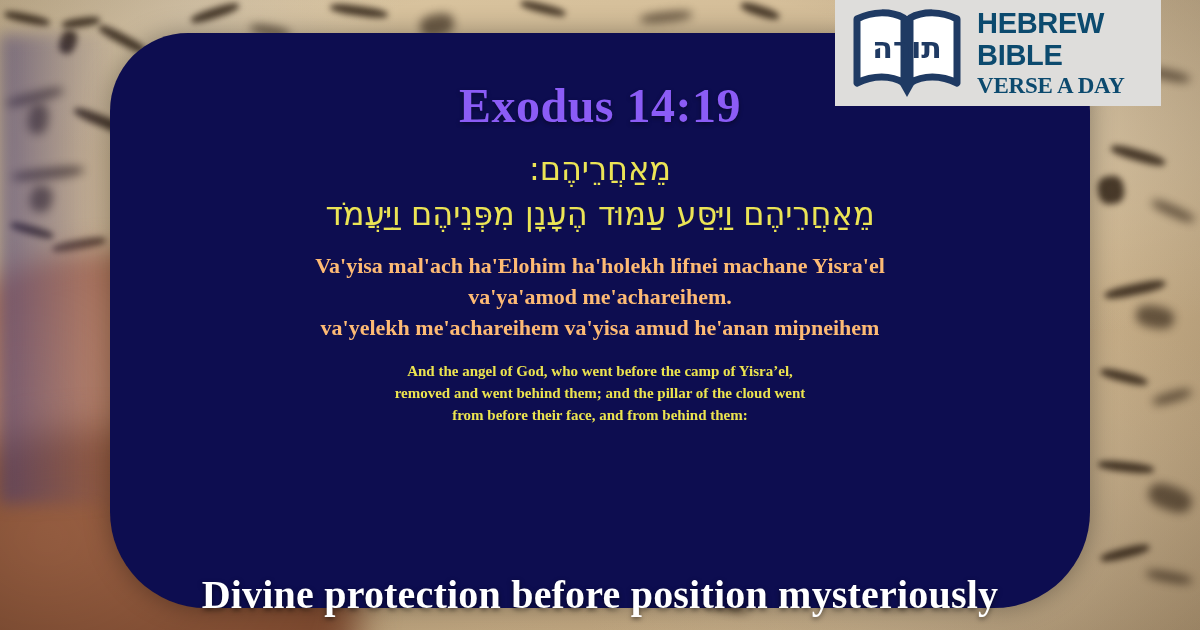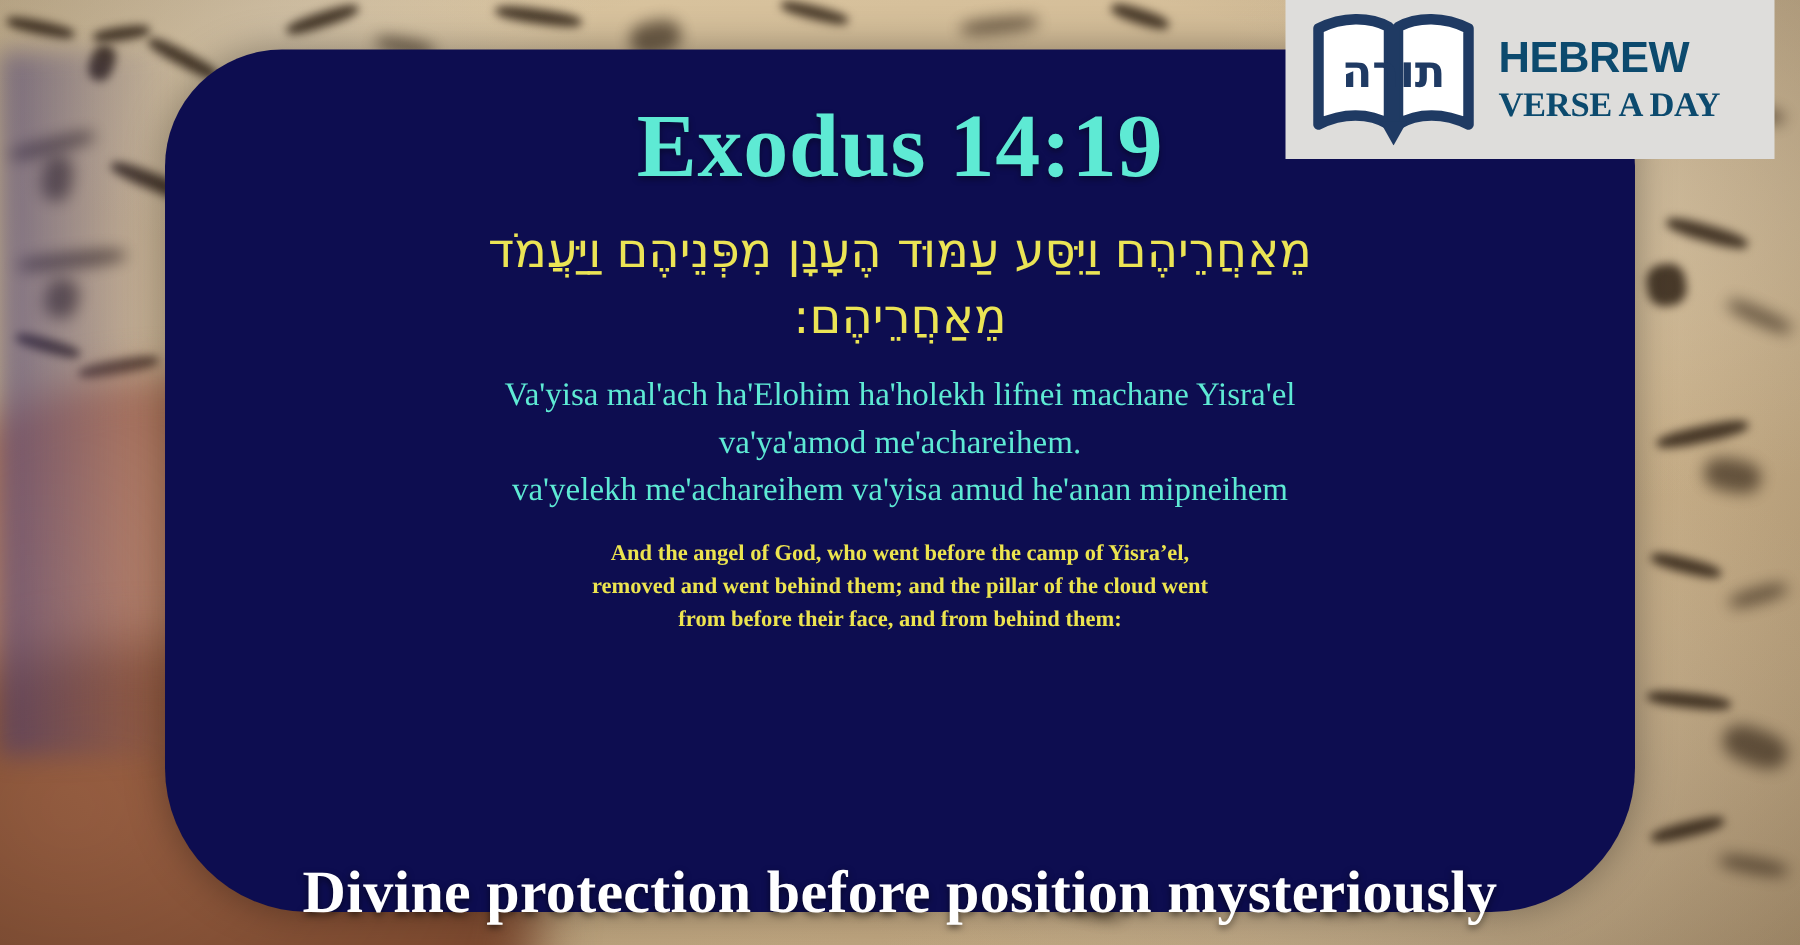--- a/index.html
+++ b/index.html
@@ -90,46 +90,46 @@
 
   .card-inner {
     position: absolute;
     inset: 0;
     padding: 12px 28px 0 28px;
     box-sizing: border-box;
     text-align: center;
   }
 
   .verse-ref {
-    color: #5eead4;
-    font-size: 60px;
+    color: #8b5cf6;
+    font-size: 48px;
     font-weight: bold;
     letter-spacing: 0.5px;
     line-height: 1.05;
-    margin-top: 21px;
+    margin-top: 36px;
     text-shadow: 0 2px 4px rgba(0,0,0,.4);
   }
 
   .hebrew {
     direction: rtl;
     unicode-bidi: bidi-override;
     color: #ebe455;
     font-family: "DejaVu Sans", "Liberation Sans", sans-serif;
     font-size: 32px;
     line-height: 1.38;
     margin: 16px 12px 0 12px;
     font-weight: 400;
   }
 
   .translit {
-    color: #5eead4;
+    color: #fdba74;
     font-size: 22px;
     line-height: 1.42;
     margin: 14px 150px 0 150px;
-    font-weight: normal;
+    font-weight: bold;
   }
 
   .translation {
     color: #ece44f;
     font-size: 15px;
     line-height: 1.45;
     margin: 18px 96px 0 96px;
     font-weight: bold;
   }
 
@@ -143,21 +143,21 @@
     font-size: 40px;
     font-weight: bold;
     letter-spacing: 0.2px;
     text-shadow: 0 2px 5px rgba(0,0,0,.55);
     z-index: 6;
   }
 
   
   .logo-badge {
     position: absolute;
-    left: 857px;
+    left: 835px;
     top: 0px;
     width: 326px;
     height: 106px;
     background: #dedddb;
     display: flex;
     align-items: center;
     gap: 14px;
     padding: 0 14px 0 16px;
     box-sizing: border-box;
     z-index: 8;
@@ -228,22 +228,22 @@
     <div class="violet-band"></div>
     <div class="bg-vignette"></div>
   </div>
 
   <div class="verse-card">
     <div class="card-inner">
 
       <div class="verse-ref">Exodus 14:19</div>
 
       <div class="hebrew">
+        <div>מֵאַחֲרֵיהֶם:</div>
         <div>מֵאַחֲרֵיהֶם וַיִּסַּע עַמּוּד הֶעָנָן מִפְּנֵיהֶם וַיַּעֲמֹד</div>
-        <div>מֵאַחֲרֵיהֶם:</div>
       </div>
 
       <div class="translit">
         <div>Va'yisa mal'ach ha'Elohim ha'holekh lifnei machane Yisra'el</div>
         <div>va'ya'amod me'achareihem.</div>
         <div>va'yelekh me'achareihem va'yisa amud he'anan mipneihem</div>
       </div>
 
       <div class="translation">
         <div>And the angel of God, who went before the camp of Yisra’el,</div>
@@ -268,17 +268,18 @@
         <rect x="52" y="12" width="8" height="68" fill="#1f3a63"></rect>
 
         <path d="M47 76 L56 92 L65 76 Z" fill="#1f3a63"></path>
 
         <text x="56" y="53" text-anchor="middle" font-family="'DejaVu Sans', sans-serif" font-size="30" font-weight="bold" fill="#1f3a63">תורה</text>
       </svg>
     </div>
 
     <div class="logo-text">
       <span class="logo-line1">HEBREW</span>
+      <span class="logo-line2">BIBLE</span>
       <span class="logo-line3">VERSE A DAY</span>
     </div>
   </div>
 
 </div>
 
 </body></html>

